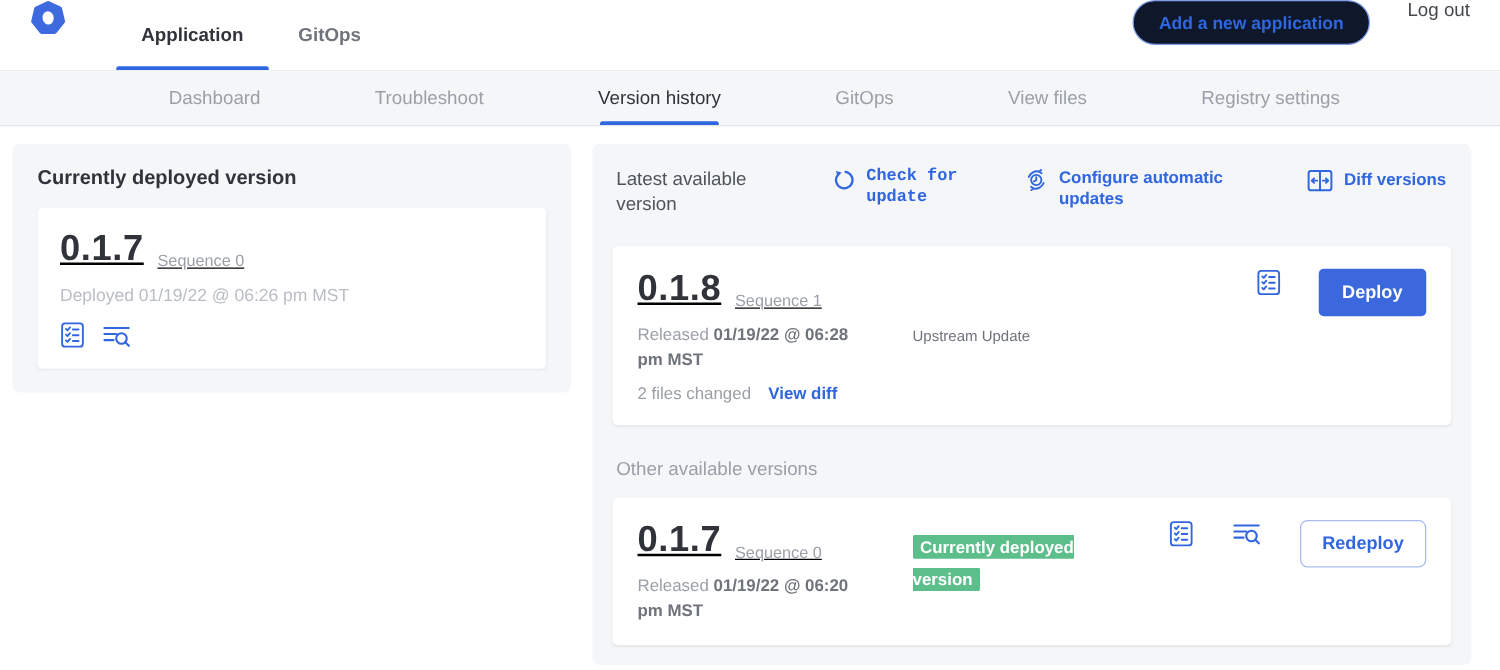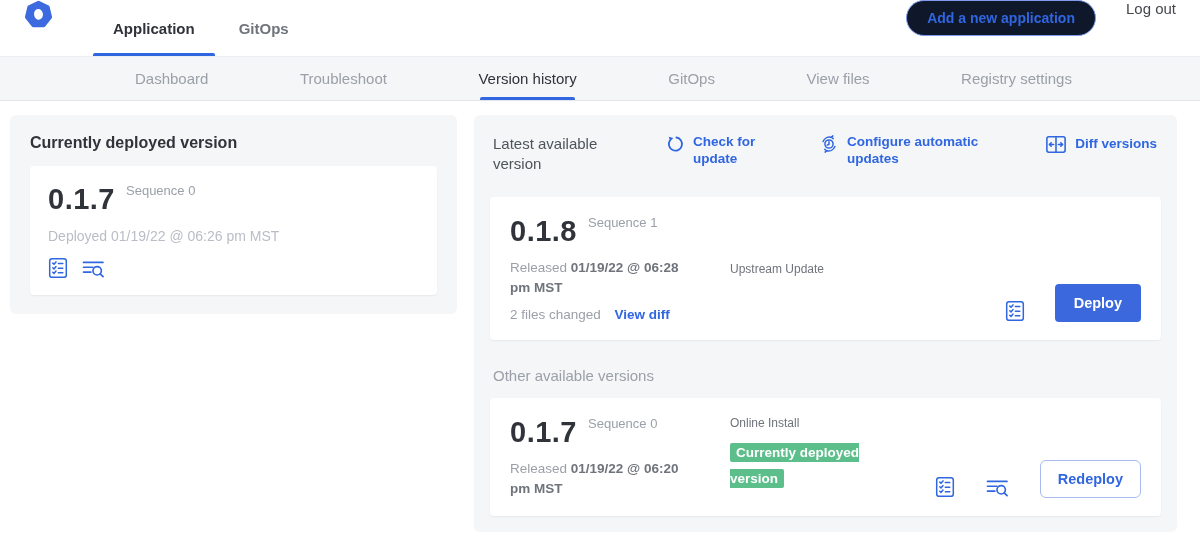--- a/index.html
+++ b/index.html
@@ -60,48 +60,48 @@
     padding:14px 23px 0 10px;
   }
   .panel{background:var(--panel);border-radius:6px;}
   .left-panel{width:447px;flex:0 0 auto;padding:19px 20px;}
   .left-panel-title{font-size:16px;font-weight:700;color:var(--dark);}
   .card{
     background:#fff;border-radius:4px;
     box-shadow:0 1px 2px rgba(0,0,0,0.06);
   }
   .deployed-card{margin-top:14px;padding:17px 18px 16px;}
-  .version-row{display:flex;align-items:flex-start;}
+  .version-row{display:flex;align-items:flex-end;text-decoration:underline;}
   .version-big{font-size:29px;font-weight:700;color:var(--dark);letter-spacing:.5px;}
   .sequence{font-size:13px;color:var(--gray);margin-left:11px;}
   .deployed-line{margin-top:12px;font-size:14px;color:var(--lightgray);}
   .icon-row{display:flex;align-items:center;gap:13px;margin-top:13px;}
   .vicon{color:var(--accent);cursor:pointer;display:inline-flex;}
   .vicon svg{display:block;}
   
   .right-panel{flex:1;min-height:411px;padding:16px;}
   .rp-header{display:flex;align-items:flex-start;padding:3px 4px 0 3px;}
   .rp-title{width:132px;font-size:15px;line-height:1.3;color:#4E545C;}
   .rp-actions{flex:1;margin-left:40px;display:flex;justify-content:space-between;align-items:flex-start;}
   .rp-action{display:flex;align-items:flex-start;gap:8px;cursor:pointer;color:var(--accent);}
   .rp-action-label{font-size:13.5px;font-weight:600;line-height:1.25;color:var(--accent);}
-  .w-narrow{max-width:78px;}
+  .w-narrow{max-width:78px;font-family:Liberation Mono, monospace;}
   .w-mid{max-width:150px;}
   .rp-action.single{align-items:center;}
   
   .version-card{margin-top:24px;padding:18px 20px;display:flex;min-height:133px;}
   .vc-left{width:218px;flex:0 0 auto;}
   .released{margin-top:10px;width:192px;font-size:13.5px;line-height:1.45;color:var(--gray);}
   .released b{color:var(--midgray);font-weight:700;}
   .files-row{margin-top:10px;font-size:13.5px;color:var(--gray);}
   .view-diff{color:var(--accent);font-weight:600;margin-left:10px;cursor:pointer;}
   .vc-mid{flex:1;padding-left:2px;}
   .vc-mid.centered{display:flex;align-items:center;}
   .source-label{font-size:12px;font-weight:400;color:var(--midgray);}
-  .vc-right{display:flex;align-items:flex-end;gap:30px;flex:0 0 auto;}
+  .vc-right{display:flex;align-items:flex-start;gap:30px;flex:0 0 auto;}
   .btn-primary{
     background:var(--btn-blue);color:#fff;border:none;border-radius:4px;
     font-family:inherit;font-size:14.5px;font-weight:700;
     padding:11px 19px;cursor:pointer;
   }
   .btn-outline{
     background:#fff;color:var(--accent);border:1px solid #A9BBEE;border-radius:6px;
     font-family:inherit;font-size:14.5px;font-weight:700;
     padding:10px 17px;cursor:pointer;
   }
@@ -285,21 +285,20 @@
         <div class="version-row">
           <span class="version-big">0.1.7</span>
           <span class="sequence">Sequence 0</span>
         </div>
         <div class="released">
           <span>Released</span>
           <b>01/19/22 @ 06:20 pm MST</b>
         </div>
       </div>
       <div class="vc-mid">
-        <div class="source-label">Online Install</div>
         <div class="badge-wrap">
           <span class="badge">Currently deployed version</span>
         </div>
       </div>
       <div class="vc-right">
         <span class="vicon">
           <svg viewBox="0 0 20 22" width="20" height="22" fill="none" stroke="currentColor" stroke-width="1.5" stroke-linecap="round" stroke-linejoin="round">
             <rect x="1.7" y="1.7" width="16.6" height="18.6" rx="2.4"></rect>
             <polyline points="4.8,6.1 6,7.3 8,4.9"></polyline>
               <line x1="10.3" y1="6.6" x2="14.8" y2="6.6"></line>

